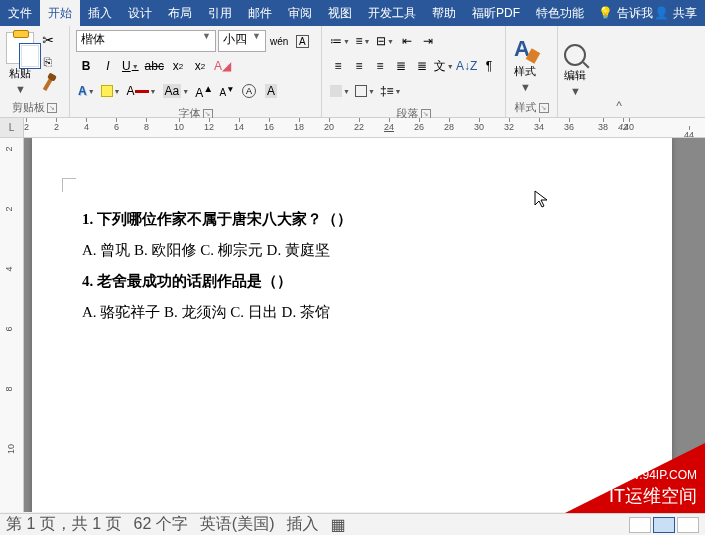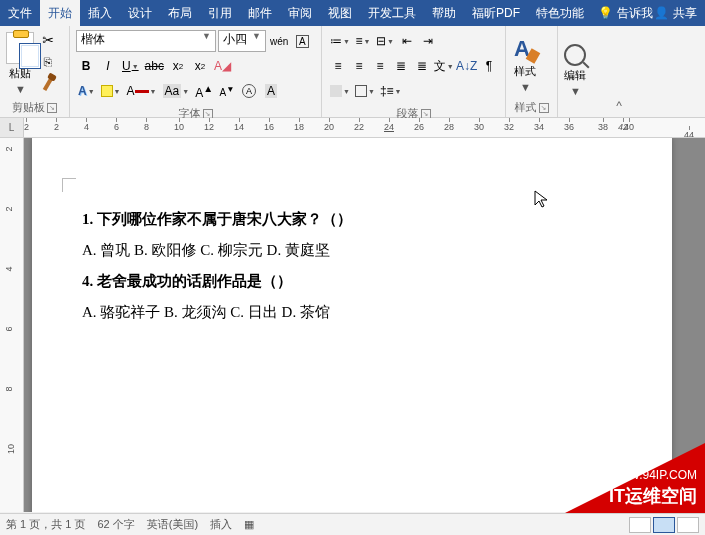--- a/index.html
+++ b/index.html
@@ -46,21 +46,21 @@
 .vtick{position:absolute;left:6px;font-size:9px;color:#555;transform:rotate(-90deg)}
 .page-viewport{flex:1;overflow:hidden;position:relative;background:#888}
 .page{position:absolute;left:8px;top:0;width:640px;height:500px;background:#fff;box-shadow:0 0 6px rgba(0,0,0,.3);padding:60px 50px}
 .crop-tl{position:absolute;left:30px;top:40px;width:14px;height:14px;border-left:1px solid #bbb;border-top:1px solid #bbb}
 .q{font-family:KaiTi,"楷体",serif;font-size:15px;margin:12px 0;color:#000}
 .q.bold{font-weight:bold}
 .cursor-arrow{position:absolute;left:534px;top:190px;pointer-events:none}
 .watermark-triangle{position:absolute;right:0;bottom:22px;width:0;height:0;border-left:140px solid transparent;border-bottom:70px solid #d40000}
 .watermark-text{position:absolute;right:8px;bottom:26px;color:#fff;text-align:right;font-size:12px;line-height:1.4}
 .watermark-text .url{font-size:12px}
-.status-bar{position:absolute;bottom:0;left:0;right:0;height:22px;background:#f3f3f3;border-top:1px solid #d0d0d0;display:flex;align-items:center;padding:0 6px;gap:12px;font-size:11px;color:#555}
+.status-bar{position:absolute;bottom:0;left:0;right:0;height:22px;background:#f3f3f3;border-top:1px solid #d0d0d0;display:flex;align-items:center;padding:0 6px;gap:12px;font-size:16px;color:#555}
 .status-bar .view-btns{margin-left:auto;display:flex;gap:2px}
 .vb{width:22px;height:16px;border:1px solid #bbb;background:#fff;display:inline-block}
 .vb.active{background:#c8dff5;border-color:#2a579a}
 .highlight-pen{display:inline-block;width:12px;height:12px;background:#fff05a;border:1px solid #c8b000}
 .brush-ic{display:inline-block;width:4px;height:14px;background:#b8702a;position:relative;transform:rotate(30deg)}
 .brush-ic::after{content:"";position:absolute;top:-4px;left:-2px;width:8px;height:6px;background:#8a4a10;border-radius:2px}
 .scissors{font-size:14px}
 </style>
 </head>
 <body>
@@ -334,21 +334,21 @@
   </div>
 </div>
 
 <svg class="cursor-arrow" width="16" height="20">
     <path d="M1 1 L1 15 L5 11 L8 17 L10 16 L7 10 L13 10 Z" fill="#fff" stroke="#000"></path>
   </svg>
 
 <div class="watermark-triangle"></div>
 <div class="watermark-text">
   <div class="url">WWW.94IP.COM</div>
-  <div style="font-size:18px;font-weight:bold">IT运维空间</div>
+  <div style="font-size:18px;font-weight:normal">IT运维空间</div>
 </div>
 
 <div class="status-bar">
   <span>第 1 页，共 1 页</span>
   <span>62 个字</span>
   <span>英语(美国)</span>
   <span>插入</span>
   <span>▦</span>
   <div class="view-btns">
     <span class="vb"></span>

